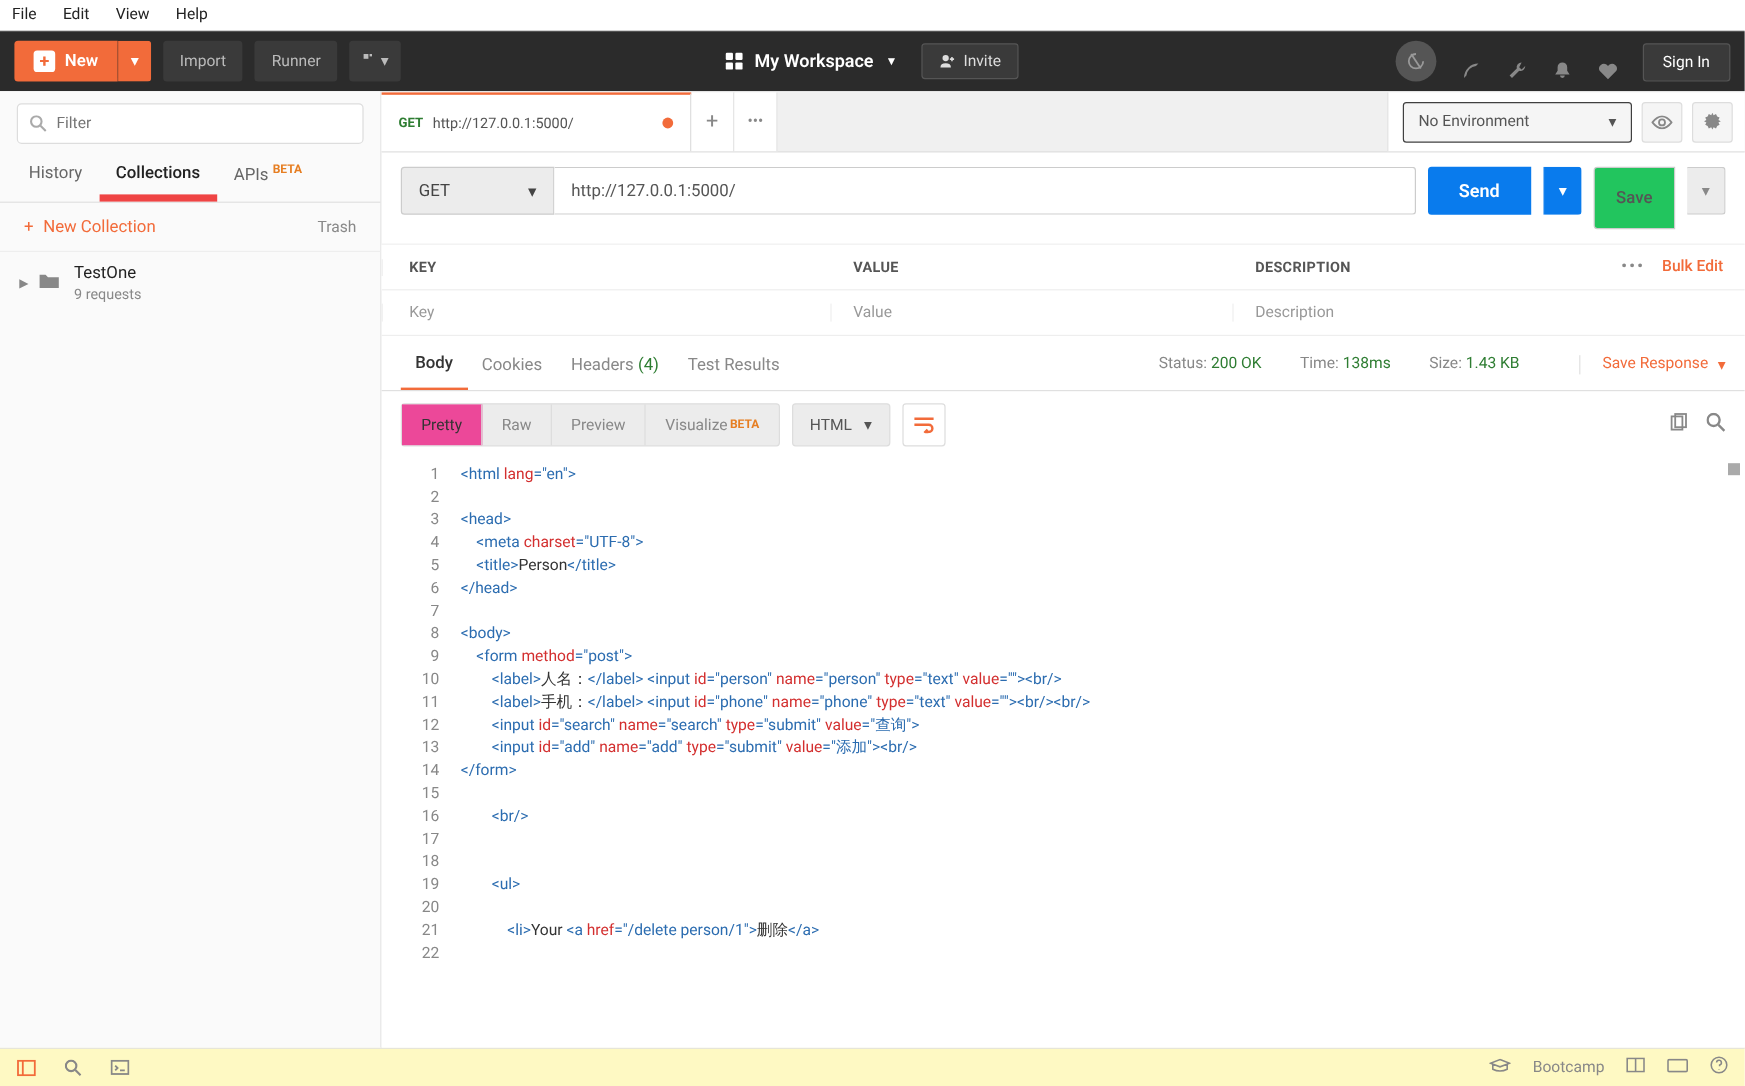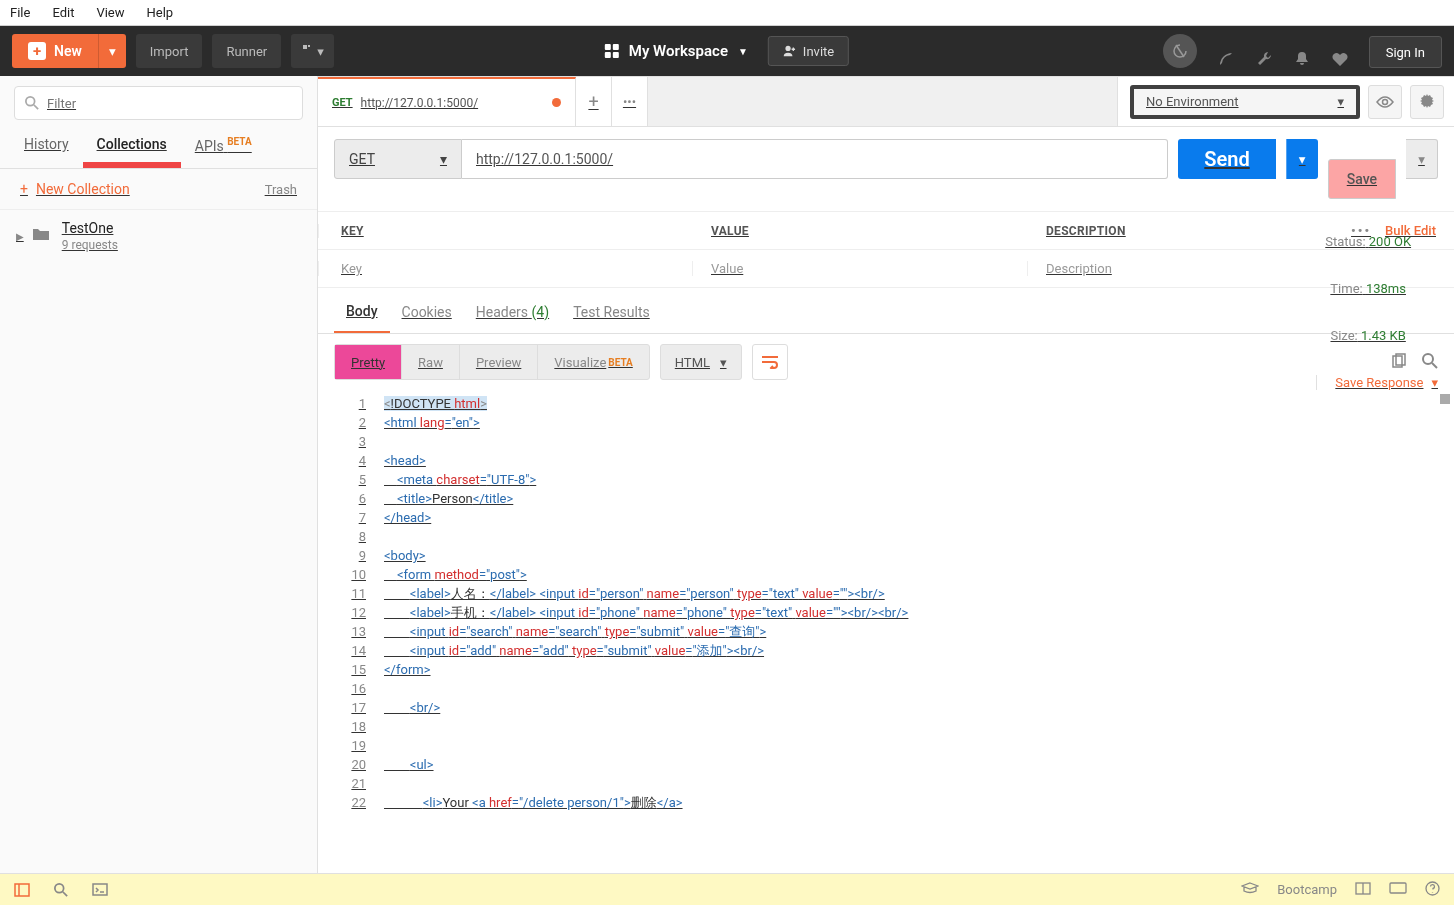--- a/index.html
+++ b/index.html
@@ -22,21 +22,21 @@
 .ws-label { font-weight: 600; font-size: 15px; }
 .ws-caret { margin-left: 10px; font-size: 10px; }
 .btn-invite { background: #3a3a3a; color: #ddd; border: 1px solid #555; height: 30px; padding: 0 14px; border-radius: 3px; margin-left: 20px; display:flex; align-items:center; font-size:13px;}
 .topbar-right { margin-left: auto; display: flex; align-items: flex-end; gap: 20px; color:#888;}
 .topbar-right .ico { width:18px; height:18px; display:inline-flex; align-items:center; justify-content:center; font-size:16px;}
 .circ-disabled { width:34px; height:34px; border-radius:50%; background:#555; display:flex; align-items:center; justify-content:center; position:relative;}
 .circ-disabled svg { stroke:#888;}
 .btn-signin { background: #3a3a3a; color: #fff; border: 1px solid #555; height: 32px; padding: 0 16px; border-radius: 3px; font-size:13px;}
 
 
-.main { display: flex; height: calc(905px - 26px - 50px - 32px); text-decoration: underline; }
+.main { display: flex; height: calc(905px - 26px - 50px - 32px); }
 
 
 .sidebar { width: 318px; border-right: 1px solid #e0e0e0; display: flex; flex-direction: column; background:#fafafa;}
 .filter-box { margin: 10px 14px 6px; height: 34px; border: 1px solid #ddd; border-radius: 4px; display: flex; align-items: center; padding: 0 10px; color: #888; background:#fff;}
 .filter-box input { border:none; outline:none; flex:1; font-size:13px; background:transparent;}
 .sidebar-tabs { display: flex; border-bottom: 1px solid #e0e0e0; padding: 0 10px; }
 .sidebar-tabs .tab { padding: 10px 14px; color: #666; font-size: 14px; cursor:pointer;}
 .sidebar-tabs .tab.active { color: #222; border-bottom: 6px solid #ef4444; font-weight: 500;}
 .sidebar-tabs .beta { color:#e67e22; font-size:10px; font-weight:bold; vertical-align:super;}
 .new-coll-row { display:flex; justify-content:space-between; padding: 12px 20px; border-bottom:1px solid #eee; align-items:center;}
@@ -52,30 +52,30 @@
 .content { flex: 1; display: flex; flex-direction: column; background:#fff; border-top: 1px solid #e0e0e0;}
 
 
 .tabrow { height: 50px; display:flex; align-items:stretch; border-bottom:1px solid #e0e0e0; background:#f0f0f0;}
 .req-tab { width:258px; background:#fff; border-right:1px solid #e0e0e0; border-top:2px solid #f26b3a; display:flex; align-items:center; padding:0 14px; position:relative;}
 .req-tab .method { color:#2e7d32; font-weight:bold; font-size:11px; margin-right:8px;}
 .req-tab .url { color:#555; font-size:12px;}
 .req-tab .dot { position:absolute; right:14px; width:9px; height:9px; background:#f26b3a; border-radius:50%;}
 .tab-btn { width:36px; display:flex; align-items:center; justify-content:center; border-right:1px solid #e0e0e0; background:#fff; color:#888;}
 .env-area { margin-left:auto; display:flex; align-items:center; padding-right:10px; gap:8px; border-left:1px solid #e0e0e0; padding-left:12px; background:#fff;}
-.env-select { width:230px; height:34px; border:4px solid #404040; border-radius:3px; display:flex; align-items:center; justify-content:space-between; padding:0 12px; color:#555; background:#f5f5f5;}
+.env-select { width:191px; height:34px; border:1px solid #404040; border-radius:3px; display:flex; align-items:center; justify-content:space-between; padding:0 12px; color:#555; background:#f5f5f5;}
 .env-btn { width:34px; height:34px; border:1px solid #ddd; border-radius:3px; display:flex; align-items:center; justify-content:center; color:#888; background:#f5f5f5;}
 
 
 .urlrow { padding: 12px 16px; display:flex; gap:10px; border-bottom:1px solid #eee;}
 .method-dd { width:128px; height:40px; border:1px solid #ccc; border-radius:3px 0 0 3px; display:flex; align-items:center; justify-content:space-between; padding:0 14px; color:#444; background:#ececec; font-size:14px;}
 .url-input { flex:1; height:40px; border:1px solid #ccc; border-left:none; border-radius:0 3px 3px 0; padding:0 14px; color:#555; font-size:14px; outline:none; margin-left:-10px;}
-.btn-send { background:#097bed; color:#fff; border:none; height:40px; padding:0 26px; border-radius:3px 0 0 3px; font-weight:600; font-size:20px;text-align:right;}
+.btn-send { background:#097bed; color:#fff; border:none; height:40px; padding:0 26px; border-radius:3px 0 0 3px; font-weight:600; font-size:15px;text-align:right;}
 .btn-send-dd { background:#097bed; color:#fff; border:none; border-left:1px solid rgba(255,255,255,0.3); height:40px; width:32px; border-radius:0 3px 3px 0; display:flex; align-items:center; justify-content:center;}
-.btn-save { background:#fca5a5; color:#555; border:1px solid #ccc; height:40px; padding:0 18px; border-radius:3px 0 0 3px; font-size:14px; font-weight:500;margin-top:20px;}
+.btn-save { background:#22c55e; color:#555; border:1px solid #ccc; height:52px; padding:0 18px; border-radius:3px 0 0 3px; font-size:14px; font-weight:500;}
 .btn-save-dd { background:#ececec; color:#888; border:1px solid #ccc; border-left:none; height:40px; width:32px; border-radius:0 3px 3px 0; display:flex; align-items:center; justify-content:center;}
 
 
 .params-head { display:flex; border-bottom:1px solid #eee; padding:0; height:38px; align-items:center; background:#fff;}
 .ph { padding:0 18px; font-weight:bold; font-size:12px; color:#555; letter-spacing:0.3px;}
 .ph.key { width:375px; border-left:1px solid #eee; padding-left:22px;}
 .ph.val { width:335px;}
 .ph.desc { flex:1;}
 .bulk-area { margin-left:auto; display:flex; align-items:center; padding-right:18px; gap:14px;}
 .bulk-dots { color:#888; letter-spacing:2px; font-weight:bold;}
@@ -84,21 +84,21 @@
 .pr { padding:0 18px; color:#999; font-size:13px;}
 .pr.key { width:375px; border-left:1px solid #eee; padding-left:22px; border-right:1px solid #eee;}
 .pr.val { width:335px; border-right:1px solid #eee;}
 .pr.desc { flex:1;}
 
 
 .resp-tabs { display:flex; align-items:center; padding:0 16px; height:44px; border-bottom:1px solid #e0e0e0; margin-top:2px;}
 .resp-tabs .rt { padding:12px 12px; color:#888; font-size:14px; cursor:pointer;}
 .resp-tabs .rt.active { color:#333; border-bottom:2px solid #f26b3a; font-weight:500;}
 .resp-tabs .hdr-cnt { color:#2e7d32;}
-.resp-status { margin-left:auto; display:flex; gap:32px; font-size:13px; align-items:center;flex-direction:column;}
+.resp-status { margin-left:auto; display:flex; gap:32px; font-size:13px; align-items:center;}
 .resp-status .lab { color:#888;}
 .resp-status .val { color:#2e7d32;}
 .save-resp { color:#f26b3a; font-size:13px; margin-left:18px; padding-left:18px; border-left:1px solid #e0e0e0; display:flex; align-items:center; gap:8px;}
 
 
 .view-tb { display:flex; align-items:center; padding:10px 16px; gap:10px;}
 .view-group { background:#ececec; border:1px solid #ddd; border-radius:3px; display:flex; height:36px; align-items:center;}
 .view-group .vg { padding:0 16px; color:#888; font-size:13px; height:100%; display:flex; align-items:center; cursor:pointer; border-right:1px solid #ddd;}
 .view-group .vg:last-child { border-right:none;}
 .view-group .vg.active { color:#333; background:#ec4899;}
@@ -366,21 +366,20 @@
           <div>15</div>
           <div>16</div>
           <div>17</div>
           <div>18</div>
           <div>19</div>
           <div>20</div>
           <div>21</div>
           <div>22</div>
       </div>
       <div class="code-lines">
-<div class="line"><span class="sel"><span class="c-grey">&lt;</span><span class="c-txt">!DOCTYPE </span><span class="c-red">html</span><span class="c-grey">&gt;</span></span></div>
 <div class="line"><span class="c-tag">&lt;html </span><span class="c-attr">lang</span><span class="c-tag">=</span><span class="c-str">"en"</span><span class="c-tag">&gt;</span></div>
 <div class="line"></div>
 <div class="line"><span class="c-tag">&lt;head&gt;</span></div>
 <div class="line">    <span class="c-tag">&lt;meta </span><span class="c-attr">charset</span><span class="c-tag">=</span><span class="c-str">"UTF-8"</span><span class="c-tag">&gt;</span></div>
 <div class="line">    <span class="c-tag">&lt;title&gt;</span><span class="c-txt">Person</span><span class="c-tag">&lt;/title&gt;</span></div>
 <div class="line"><span class="c-tag">&lt;/head&gt;</span></div>
 <div class="line"></div>
 <div class="line"><span class="c-tag">&lt;body&gt;</span></div>
 <div class="line">    <span class="c-tag">&lt;form </span><span class="c-attr">method</span><span class="c-tag">=</span><span class="c-str">"post"</span><span class="c-tag">&gt;</span></div>
 <div class="line">        <span class="c-tag">&lt;label&gt;</span><span class="c-txt">人名：</span><span class="c-tag">&lt;/label&gt; &lt;input </span><span class="c-attr">id</span><span class="c-tag">=</span><span class="c-str">"person"</span> <span class="c-attr">name</span><span class="c-tag">=</span><span class="c-str">"person"</span> <span class="c-attr">type</span><span class="c-tag">=</span><span class="c-str">"text"</span> <span class="c-attr">value</span><span class="c-tag">=</span><span class="c-str">""</span><span class="c-tag">&gt;&lt;br/&gt;</span></div>

